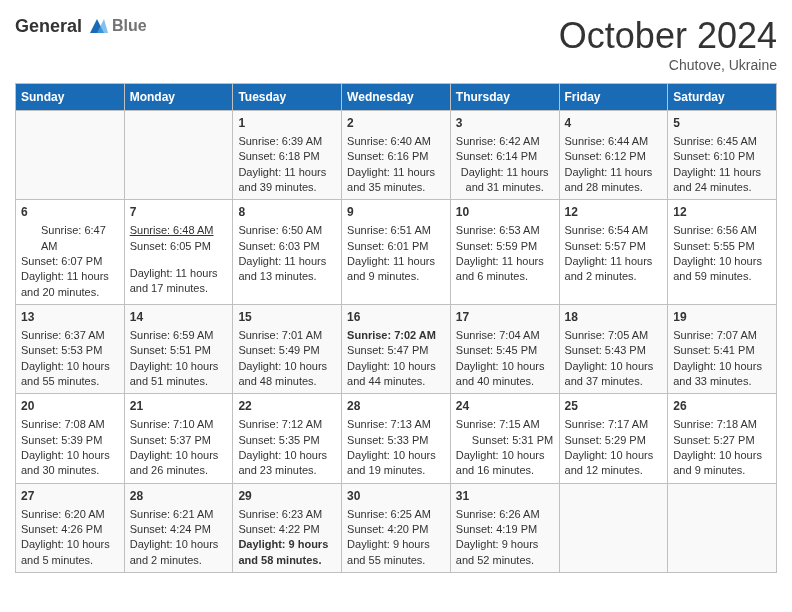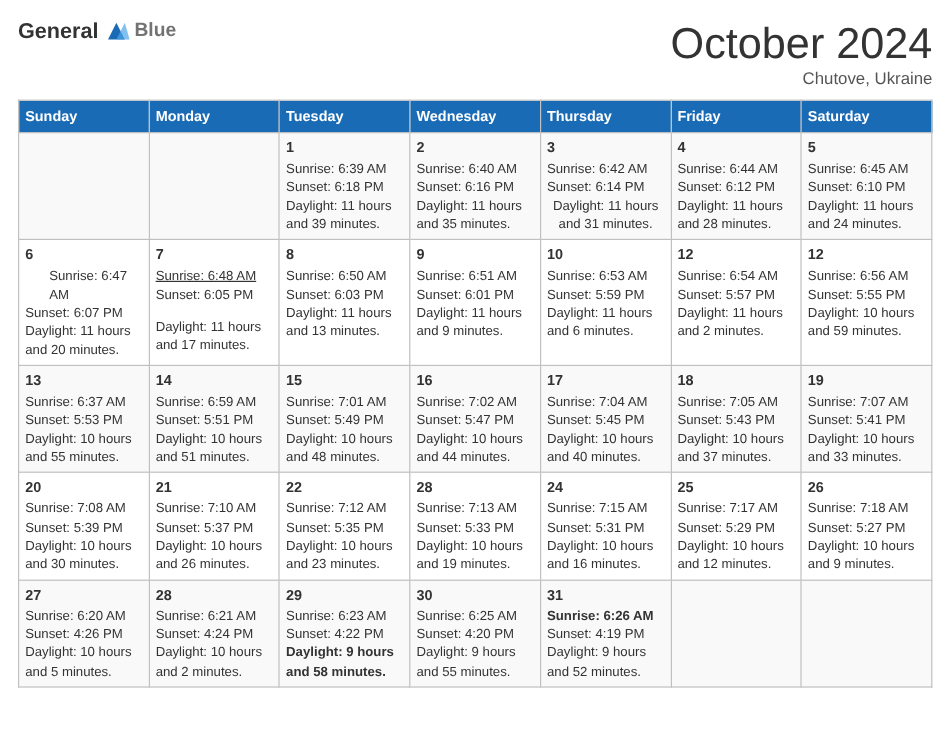--- a/index.html
+++ b/index.html
@@ -211,21 +211,21 @@
           <span style="display: block;">Daylight: 10 hours and 51 minutes.</span>
         </td>
         <td>
           <span class="day-num">15</span>
           <span style="display: block;">Sunrise: 7:01 AM</span>
           <span style="display: block;">Sunset: 5:49 PM</span>
           <span style="display: block;">Daylight: 10 hours and 48 minutes.</span>
         </td>
         <td>
           <span class="day-num">16</span>
-          <span style="display: block;">Sunrise: 7:02 AM</span>
+          <span style="display: block; font-weight: bold;">Sunrise: 7:02 AM</span>
           <span style="display: block;">Sunset: 5:47 PM</span>
           <span style="display: block;">Daylight: 10 hours and 44 minutes.</span>
         </td>
         <td>
           <span class="day-num">17</span>
           <span style="display: block;">Sunrise: 7:04 AM</span>
           <span style="display: block;">Sunset: 5:45 PM</span>
           <span style="display: block;">Daylight: 10 hours and 40 minutes.</span>
         </td>
         <td>
@@ -262,21 +262,21 @@
         </td>
         <td>
           <span class="day-num">28</span>
           <span style="display: block;">Sunrise: 7:13 AM</span>
           <span style="display: block;">Sunset: 5:33 PM</span>
           <span style="display: block;">Daylight: 10 hours and 19 minutes.</span>
         </td>
         <td>
           <span class="day-num">24</span>
           <span style="display: block;">Sunrise: 7:15 AM</span>
-          <span style="display: block;">Sunset: 5:31 PM</span>
+          <span style="display: block; margin-left: 16px;">Sunset: 5:31 PM</span>
           <span style="display: block;">Daylight: 10 hours and 16 minutes.</span>
         </td>
         <td>
           <span class="day-num">25</span>
           <span style="display: block;">Sunrise: 7:17 AM</span>
           <span style="display: block;">Sunset: 5:29 PM</span>
           <span style="display: block;">Daylight: 10 hours and 12 minutes.</span>
         </td>
         <td>
           <span class="day-num">26</span>
@@ -305,21 +305,21 @@
           <span style="display: block; font-weight: bold;">Daylight: 9 hours and 58 minutes.</span>
         </td>
         <td>
           <span class="day-num">30</span>
           <span style="display: block;">Sunrise: 6:25 AM</span>
           <span style="display: block;">Sunset: 4:20 PM</span>
           <span style="display: block;">Daylight: 9 hours and 55 minutes.</span>
         </td>
         <td>
           <span class="day-num">31</span>
-          <span style="display: block; font-weight: bold;">Sunrise: 6:26 AM</span>
+          <span style="display: block;">Sunrise: 6:26 AM</span>
           <span style="display: block;">Sunset: 4:19 PM</span>
           <span style="display: block;">Daylight: 9 hours and 52 minutes.</span>
         </td>
         <td class="empty-cell"></td>
         <td class="empty-cell"></td>
       </tr>
     </tbody>
 </table>
 
 </body></html>

